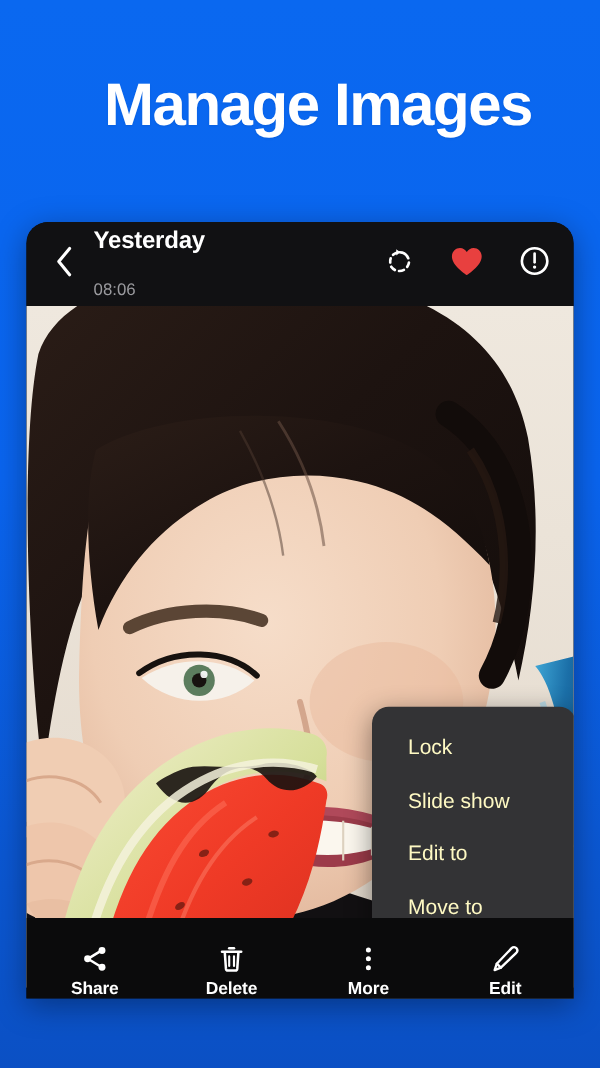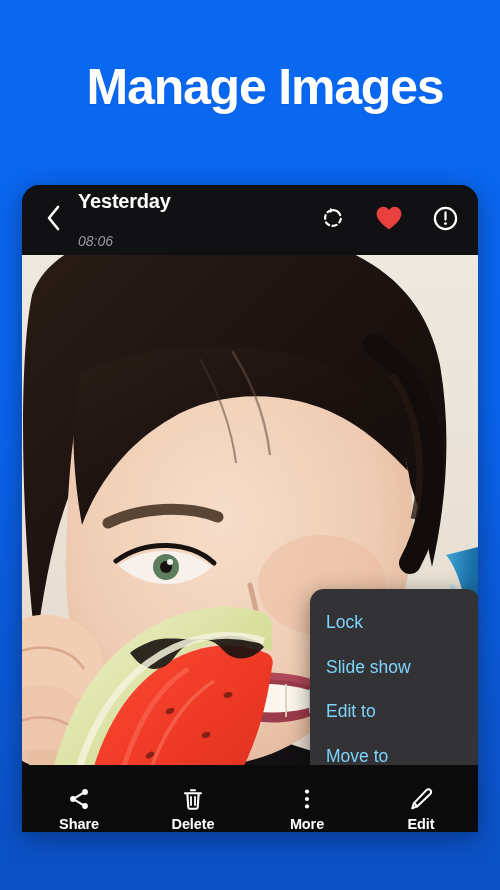--- a/index.html
+++ b/index.html
@@ -72,21 +72,20 @@
     font-size: 20px;
     font-weight: bold;
     line-height: 1.15;
     letter-spacing: -0.2px;
   }
   .title-sub {
     color: #9a9a9e;
     font-size: 14px;
     line-height: 1.3;
     margin-top: 19px;
-    font-style: italic;
   }
   .topbar-actions {
     display: flex;
     align-items: center;
     gap: 26px;
     flex: 0 0 auto;
   }
   .icon-btn {
     width: 30px; height: 30px;
     display: flex; align-items: center; justify-content: center;
@@ -110,24 +109,24 @@
     left: 288px;
     top: 404px;
     width: 170px;
     background: #333335;
     border-radius: 14px;
     padding: 16px 0 14px 0;
     box-shadow: 0 6px 22px rgba(0,0,0,0.45);
     z-index: 5;
   }
   .menu-item {
-    color: #7dd3fc;
+    color: #fef9c3;
     font-size: 17.5px;
     line-height: 1;
-    padding: 9px 0 9px 16px;
+    padding: 9px 0 9px 30px;
     margin-bottom: 9px;
     white-space: nowrap;
   }
   .menu-item:last-child { margin-bottom: 0; }
 
   
   .bottombar {
     position: absolute;
     left: 0;
     bottom: 0;

